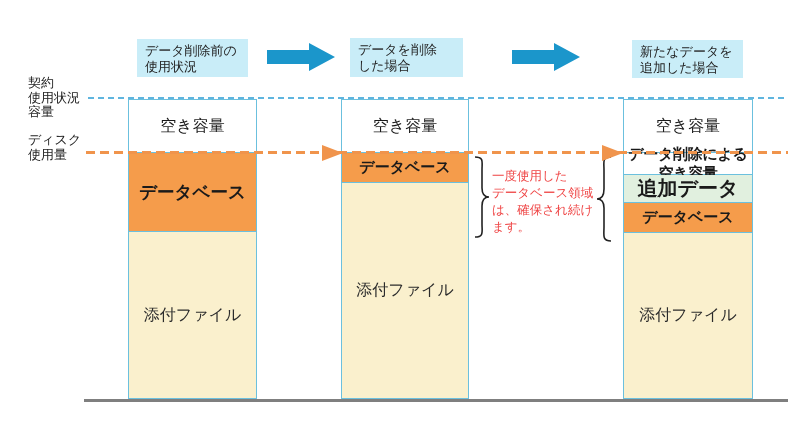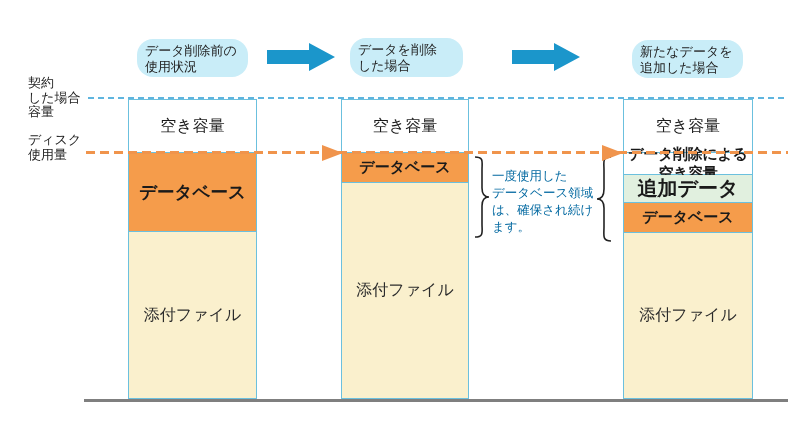--- a/index.html
+++ b/index.html
@@ -15,21 +15,21 @@
 
   
   .axis-label{position:absolute;font-size:13px;line-height:14.5px;color:#222;}
   .axis-cap{left:28px;top:76px;}
   .axis-use{left:28px;top:133px;}
 
   
   .step-box{
     position:absolute;background:var(--header-bg);
     font-size:13px;line-height:15.5px;padding:4px 6px 0 8px;
-    box-sizing:border-box;color:#222;border-radius:16px;
+    box-sizing:border-box;color:#222;
   }
   .step-1{left:137px;top:39px;width:111px;height:38px;}
   .step-2{left:350px;top:38px;width:113px;height:39px;}
   .step-3{left:632px;top:40px;width:111px;height:38px;}
 
   
   .flow-arrow{position:absolute;width:68px;height:28px;}
   .flow-arrow-1{left:267px;top:43px;}
   .flow-arrow-2{left:512px;top:43px;}
 
@@ -73,33 +73,33 @@
   .seg-db-big{height:79px;font-size:17.5px;font-weight:bold;background:var(--db);}
   .seg-db{height:30px;font-size:15px;font-weight:bold;background:var(--db);}
   .seg-files{font-size:16px;background:var(--files);color:#2b2b2b;}
 
   
   .brace{position:absolute;z-index:4;}
   .brace-left{left:474px;top:156px;}
   .brace-right{left:596px;top:156px;}
   .note{
     position:absolute;left:492px;top:168px;width:118px;z-index:4;
-    font-size:12.5px;line-height:17px;color:#0369a1;
+    font-size:12.5px;line-height:17px;color:#ef4444;
   }
 
   
   .baseline{position:absolute;left:84px;top:399px;width:704px;height:3px;background:#7f7f7f;z-index:0;}
 </style>
 </head>
 <body>
 
 <div class="canvas">
 
   <div class="axis-label axis-cap ml">契約
-した場合
+使用状況
 容量</div>
   <div class="axis-label axis-use ml">ディスク
 使用量</div>
 
   <div class="step-box step-1 ml">データ削除前の
 使用状況</div>
   <div class="step-box step-2 ml">データを削除
 した場合</div>
   <div class="step-box step-3 ml">新たなデータを
 追加した場合</div>

